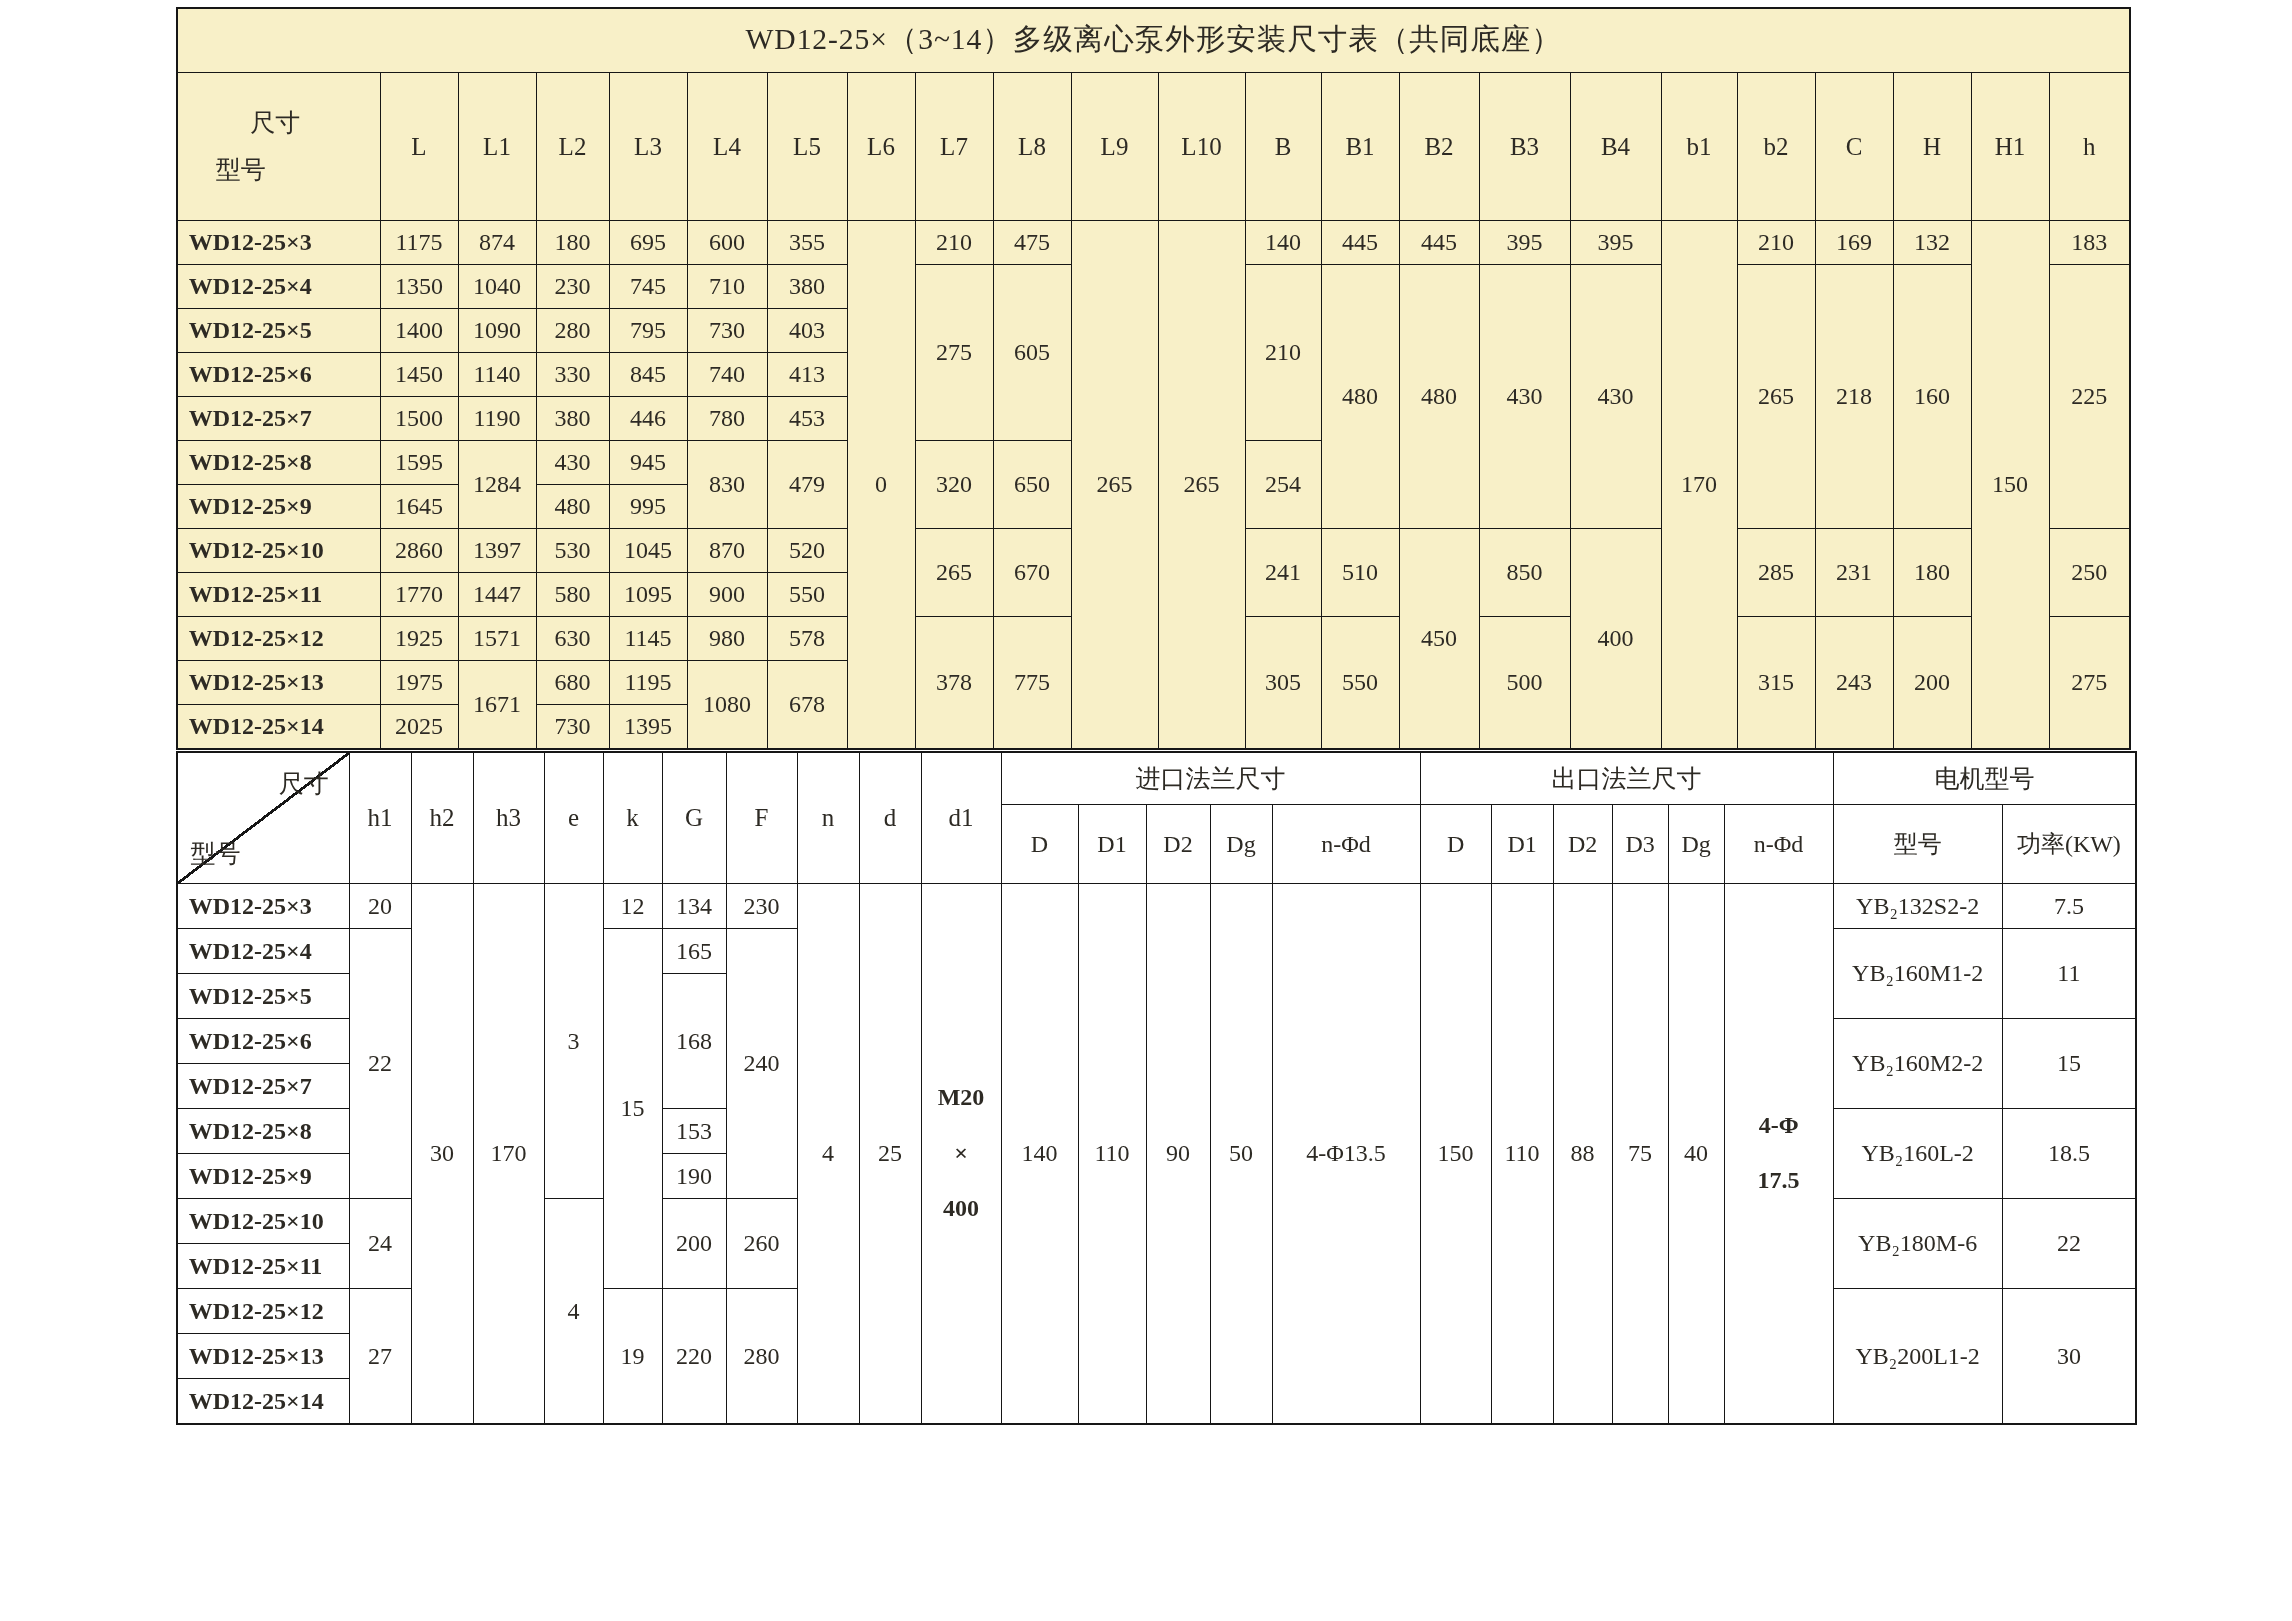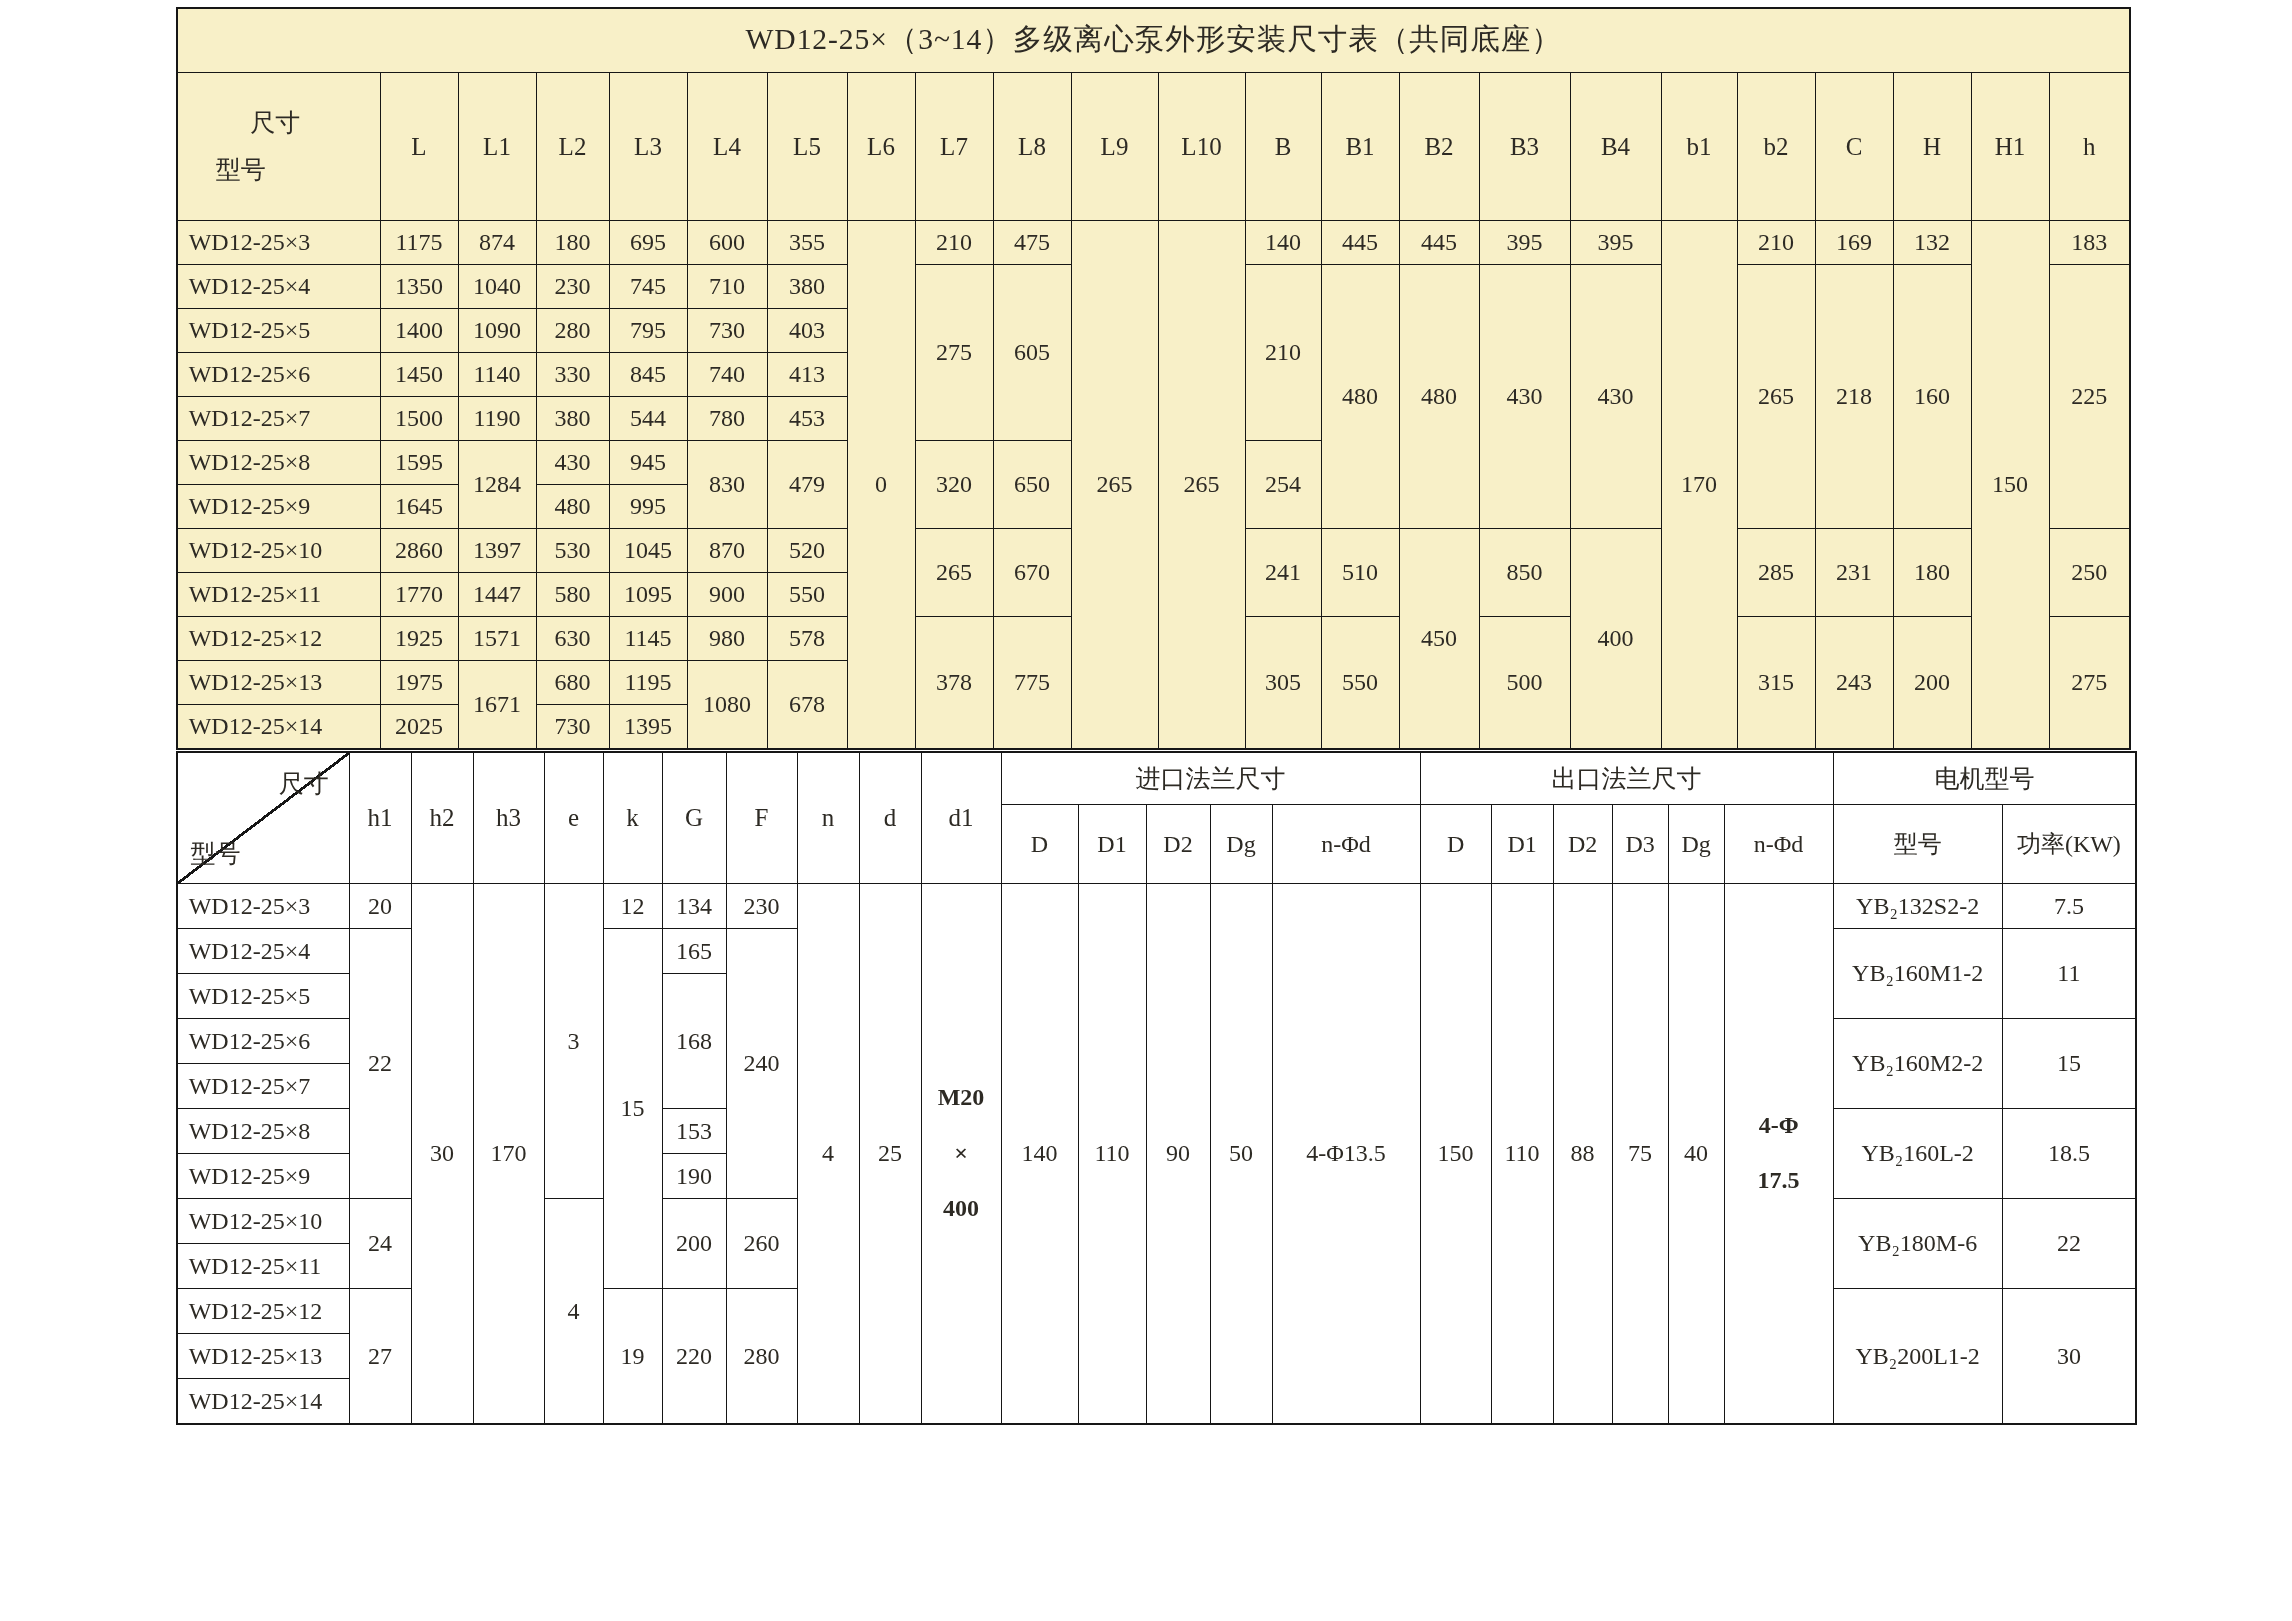--- a/index.html
+++ b/index.html
@@ -28,21 +28,21 @@
   #t1 tr.head-row th{font-size:25px;}
   #t1 tbody tr{height:44px;}
   
   #t2{left:176px;top:751px;width:1959px;background:#fff;}
   #t2 th,#t2 td{background:#ffffff;}
   #t2 tr.g-row{height:52px;}
   #t2 tr.g-row th{font-size:25px;}
   #t2 tr.s-row{height:78px;}
   #t2 tbody tr{height:45px;}
   
-  .tbl td.model{text-align:left;padding-left:10.7px;}
+  .tbl td.model{text-align:left;padding-left:10.7px;font-weight:bold;}
   
   .tbl td.ml{line-height:2.3;font-weight:bold;}
   
   .corner1-box{display:flex;flex-direction:column;justify-content:center;align-items:center;gap:12.5px;height:100%;}
   .corner1-box .c-top{transform:translateX(-3.6px);}
   .corner1-box .c-bottom{transform:translateX(-38px);}
   
   #t2 th.corner2{
     position:relative;height:130px;
     background:
@@ -181,21 +181,21 @@
         <td>330</td>
         <td>845</td>
         <td>740</td>
         <td>413</td>
       </tr>
       <tr>
         <td class="model">WD12-25×7</td>
         <td>1500</td>
         <td>1190</td>
         <td>380</td>
-        <td>544</td>
+        <td>446</td>
         <td>780</td>
         <td>453</td>
       </tr>
       <tr>
         <td class="model">WD12-25×8</td>
         <td>1595</td>
         <td rowspan="2">1284</td>
         <td>430</td>
         <td>945</td>
         <td rowspan="2">830</td>

